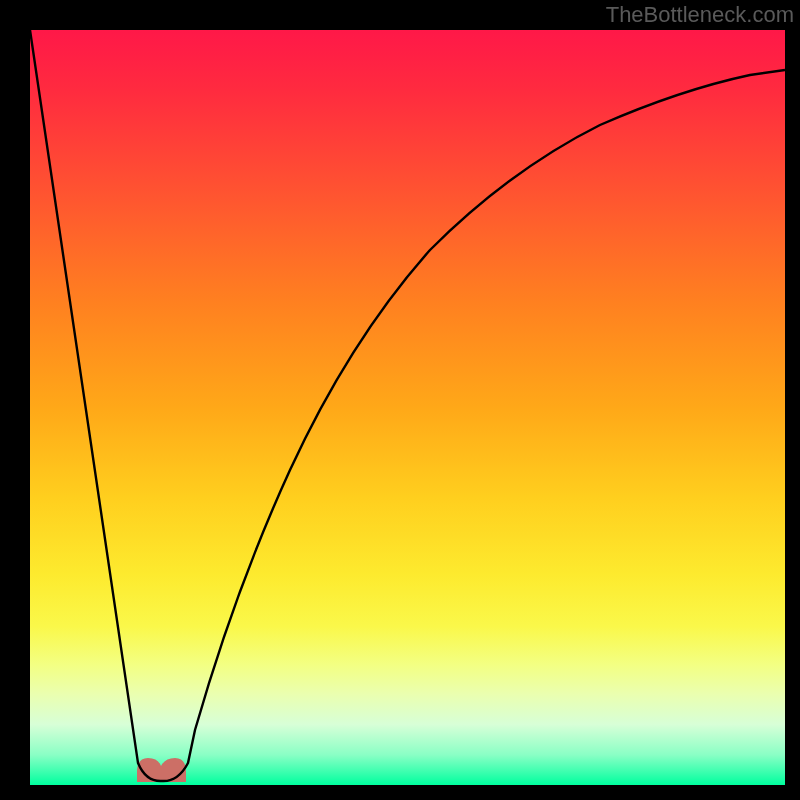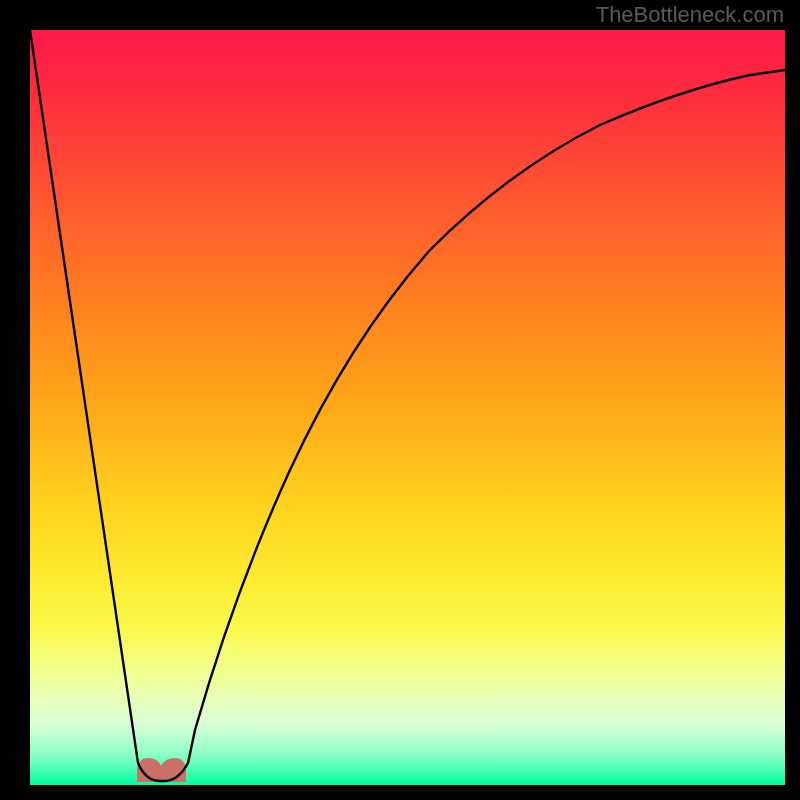--- a/index.html
+++ b/index.html
@@ -7,21 +7,21 @@
     width: 800px;
     height: 800px;
     background: #000;
     position: relative;
     font-family: Arial, Helvetica, sans-serif;
     overflow: hidden;
   }
   .attribution {
     position: absolute;
     top: 2px;
-    right: 16px;
+    right: 6px;
     color: #5a5a5a;
     font-size: 22px;
     z-index: 10;
   }
   .plot-area {
     position: absolute;
     left: 30px;
     top: 30px;
     width: 755px;
     height: 755px;

